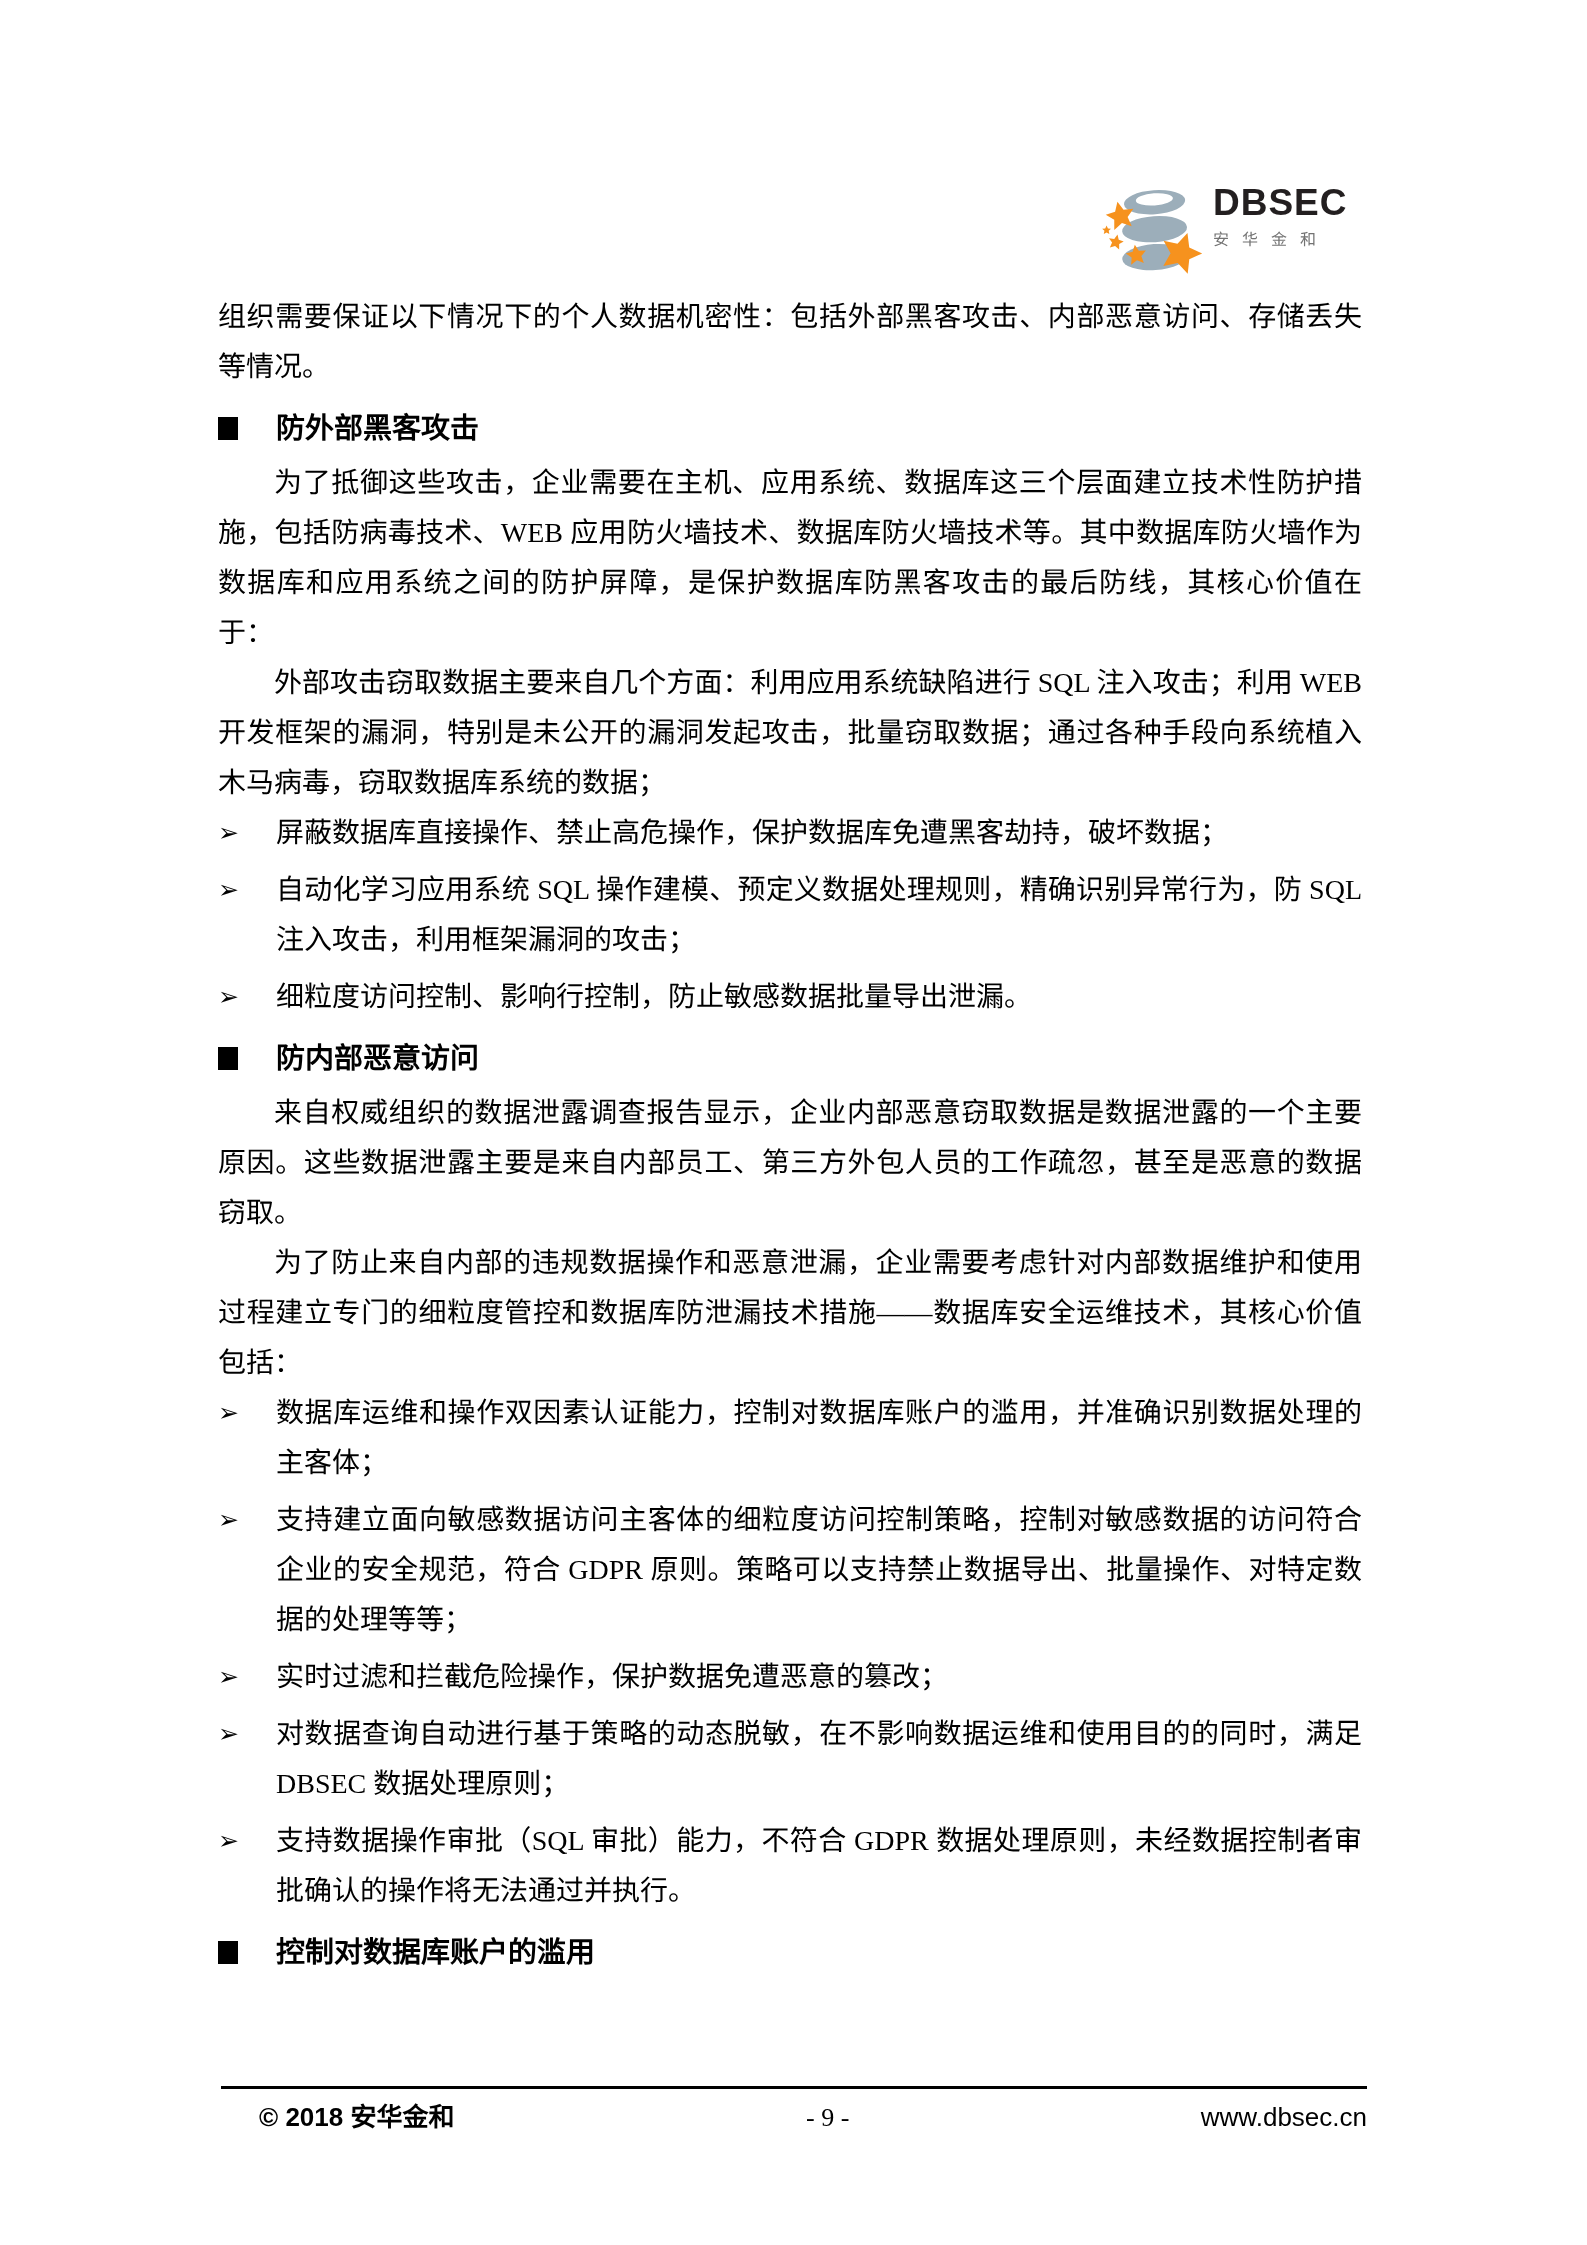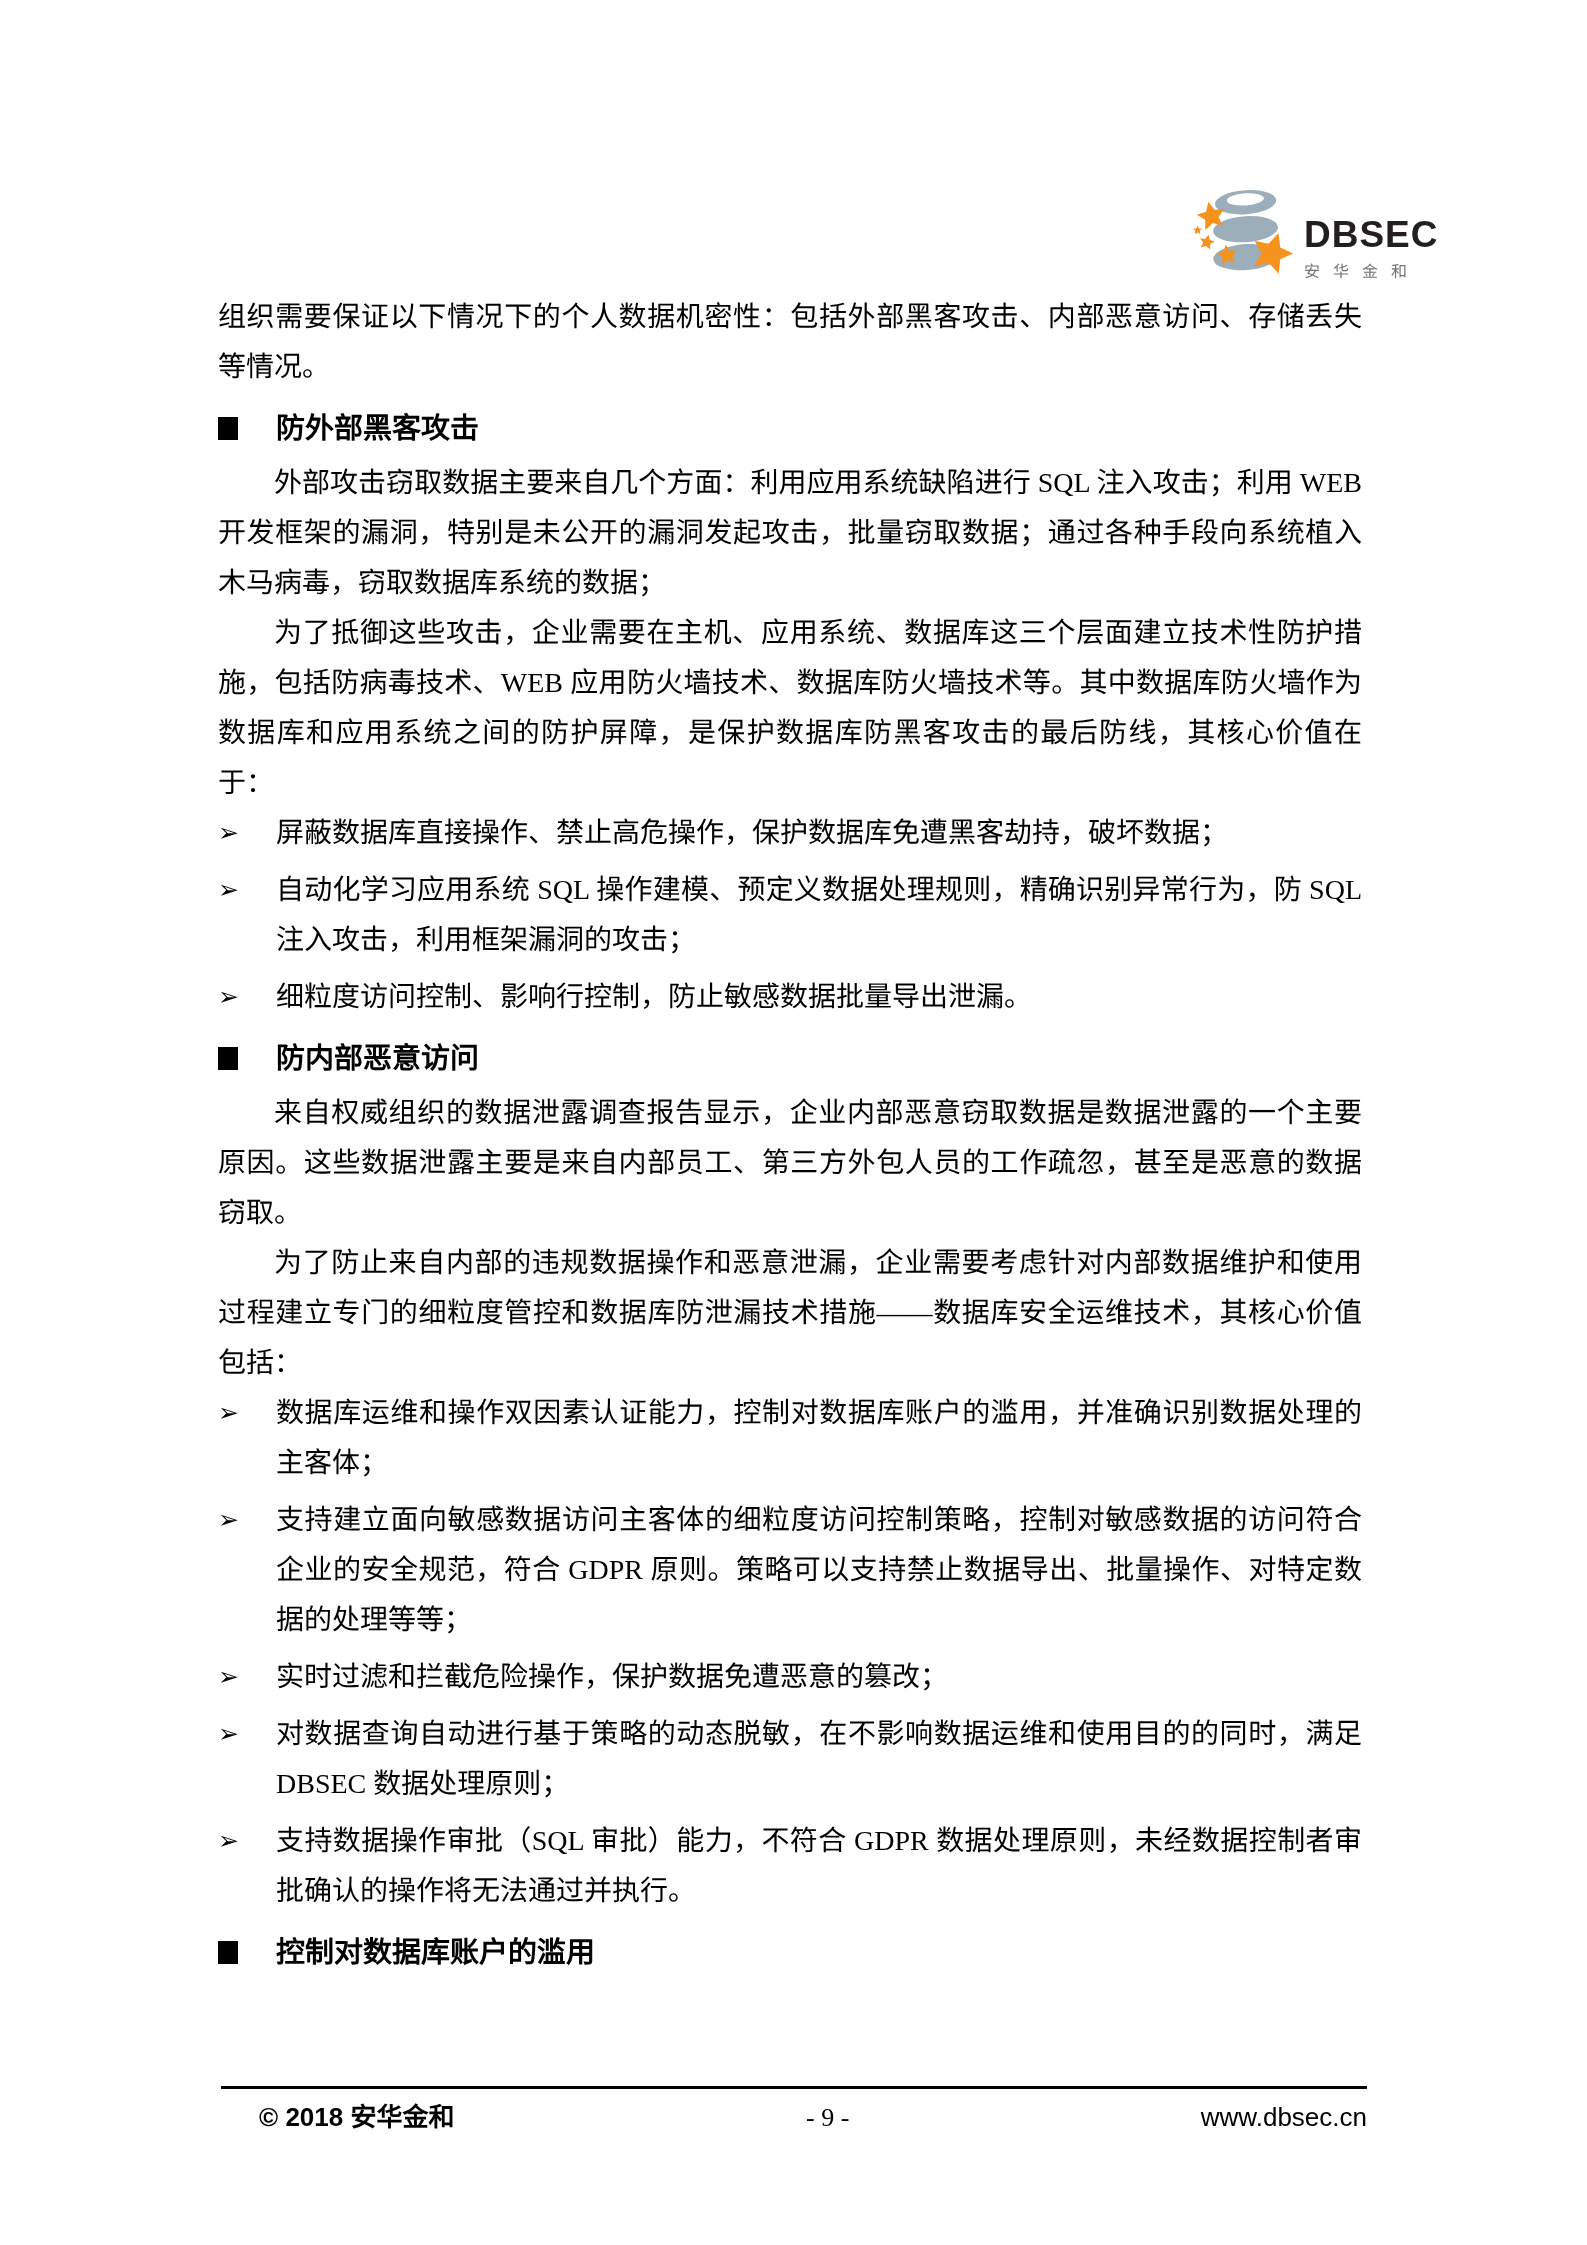--- a/index.html
+++ b/index.html
@@ -6,21 +6,21 @@
   .page{
     position:relative;
     width:1587px;height:2245px;
     background:#ffffff;
     font-family:"Liberation Serif",serif;
     color:#000;
     overflow:hidden;
   }
 
   
-  .logo{position:absolute;left:1192px;top:184px;display:flex;align-items:flex-end;}
+  .logo{position:absolute;left:1101px;top:184px;display:flex;align-items:flex-start;}
   .logo-icon{display:block;flex:0 0 auto;}
   .logo-text{display:flex;flex-direction:column;margin-left:8px;}
   .brand{
     font-family:"Liberation Sans",sans-serif;font-weight:bold;
     font-size:37px;line-height:1;letter-spacing:1px;color:#231f20;
   }
   .brand-sub{
     font-family:"Liberation Sans",sans-serif;
     font-size:16px;color:#737373;letter-spacing:13px;
     margin-top:5px;white-space:nowrap;
@@ -97,22 +97,22 @@
   </div>
 
   <div class="content">
 
     <p class="intro">组织需要保证以下情况下的个人数据机密性：包括外部黑客攻击、内部恶意访问、存储丢失等情况。</p>
 
     <div class="sec-heading">
       <span class="square"></span>
       <span>防外部黑客攻击</span>
     </div>
+    <p class="para">为了抵御这些攻击，企业需要在主机、应用系统、数据库这三个层面建立技术性防护措施，包括防病毒技术、WEB 应用防火墙技术、数据库防火墙技术等。其中数据库防火墙作为数据库和应用系统之间的防护屏障，是保护数据库防黑客攻击的最后防线，其核心价值在于：</p>
     <p class="para">外部攻击窃取数据主要来自几个方面：利用应用系统缺陷进行 SQL 注入攻击；利用 WEB 开发框架的漏洞，特别是未公开的漏洞发起攻击，批量窃取数据；通过各种手段向系统植入木马病毒，窃取数据库系统的数据；</p>
-    <p class="para">为了抵御这些攻击，企业需要在主机、应用系统、数据库这三个层面建立技术性防护措施，包括防病毒技术、WEB 应用防火墙技术、数据库防火墙技术等。其中数据库防火墙作为数据库和应用系统之间的防护屏障，是保护数据库防黑客攻击的最后防线，其核心价值在于：</p>
     <ul class="bullets">
       <li class="bullet">
         <span class="arrow">➢</span>
         <span class="bullet-text">屏蔽数据库直接操作、禁止高危操作，保护数据库免遭黑客劫持，破坏数据；</span>
       </li>
       <li class="bullet">
         <span class="arrow">➢</span>
         <span class="bullet-text">自动化学习应用系统 SQL 操作建模、预定义数据处理规则，精确识别异常行为，防 SQL 注入攻击，利用框架漏洞的攻击；</span>
       </li>
       <li class="bullet">

